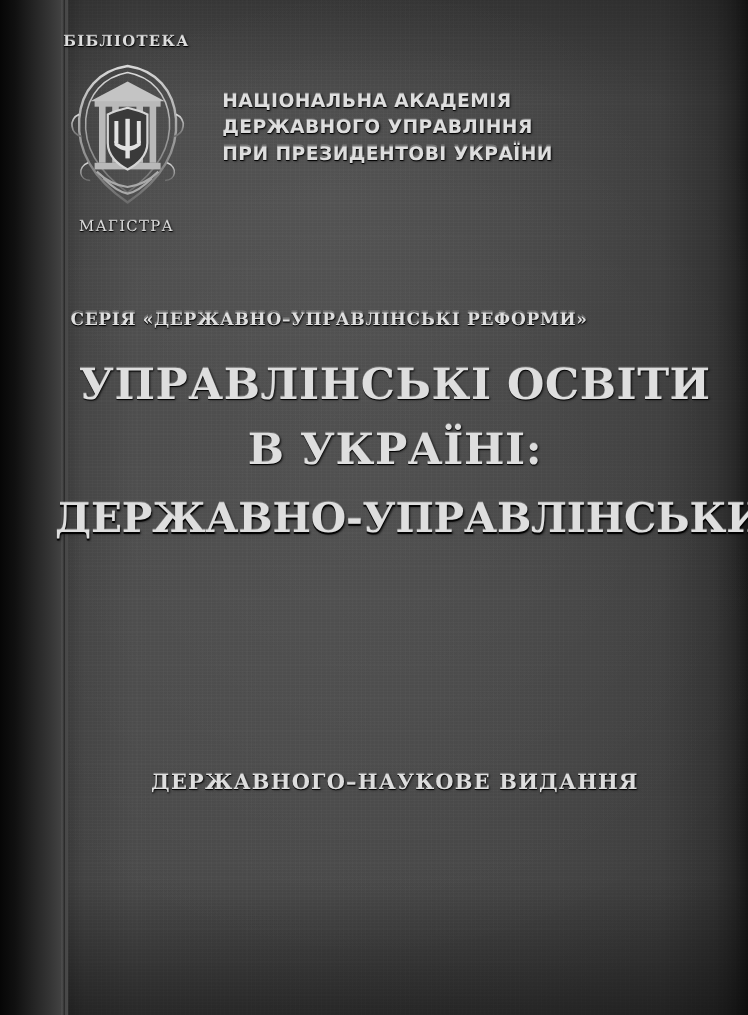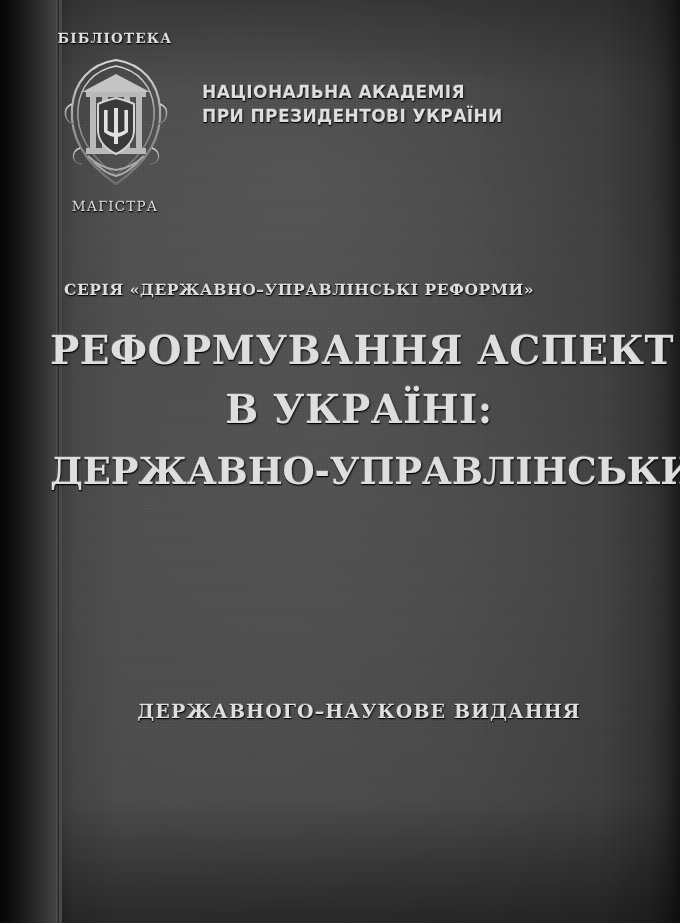--- a/index.html
+++ b/index.html
@@ -202,29 +202,30 @@
 
         <g fill="none" stroke="#a9a9a9" stroke-width="2">
           <path d="M28 104 Q40 116 56 118 Q72 116 84 104"></path>
           <path d="M34 110 Q46 122 56 124 Q66 122 78 110"></path>
         </g>
       </svg>
     </div>
 
     <div class="org-lines emboss">
       <div>НАЦІОНАЛЬНА АКАДЕМІЯ</div>
+      <div>ДЕРЖАВНОГО УПРАВЛІННЯ</div>
       <div>ПРИ ПРЕЗИДЕНТОВІ УКРАЇНИ</div>
     </div>
 
     <div class="magistr-label emboss">МАГІСТРА</div>
 
     <div class="series emboss">СЕРІЯ «ДЕРЖАВНО–УПРАВЛІНСЬКІ РЕФОРМИ»</div>
 
     <div class="title emboss">
-      <span class="title-line t1">РЕФОРМУВАННЯ АСПЕКТ</span>
+      <span class="title-line t1">УПРАВЛІНСЬКІ ОСВІТИ</span>
       <span class="title-line t2">В УКРАЇНІ:</span>
       <span class="title-line t3">ДЕРЖАВНО-УПРАВЛІНСЬКИЙ АСПЕКТ</span>
     </div>
 
     <div class="edition emboss">ДЕРЖАВНОГО–НАУКОВЕ ВИДАННЯ</div>
 
   </div>
 </div>
 
 </body></html>

